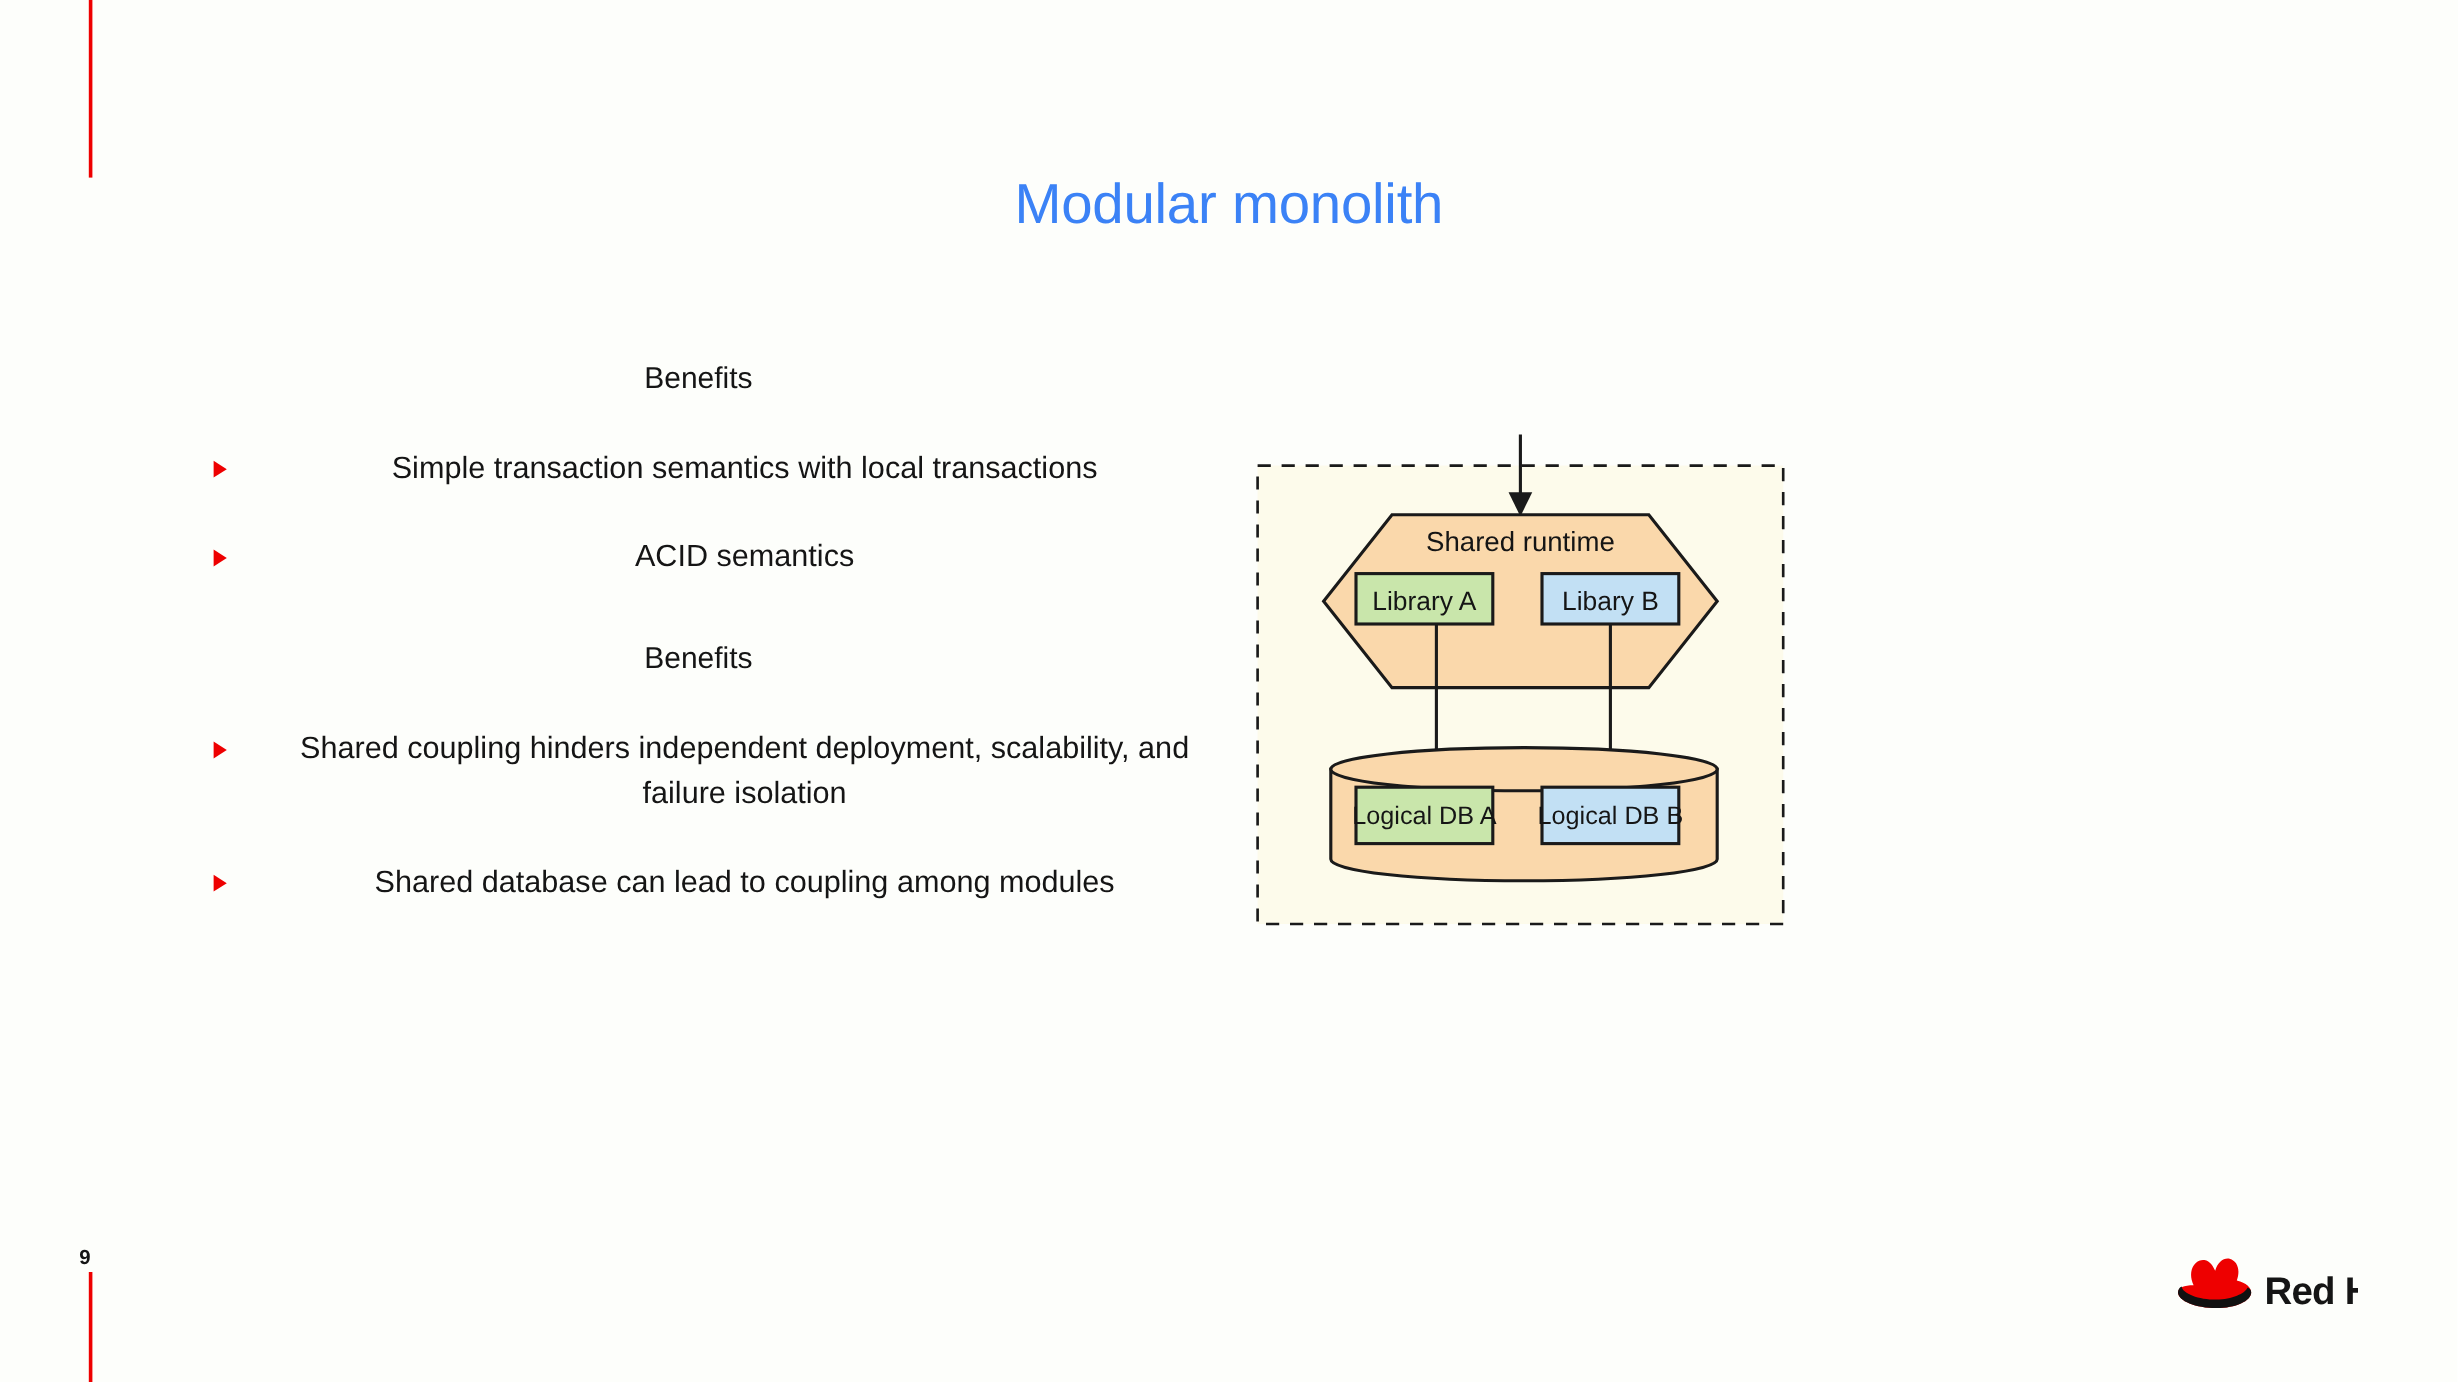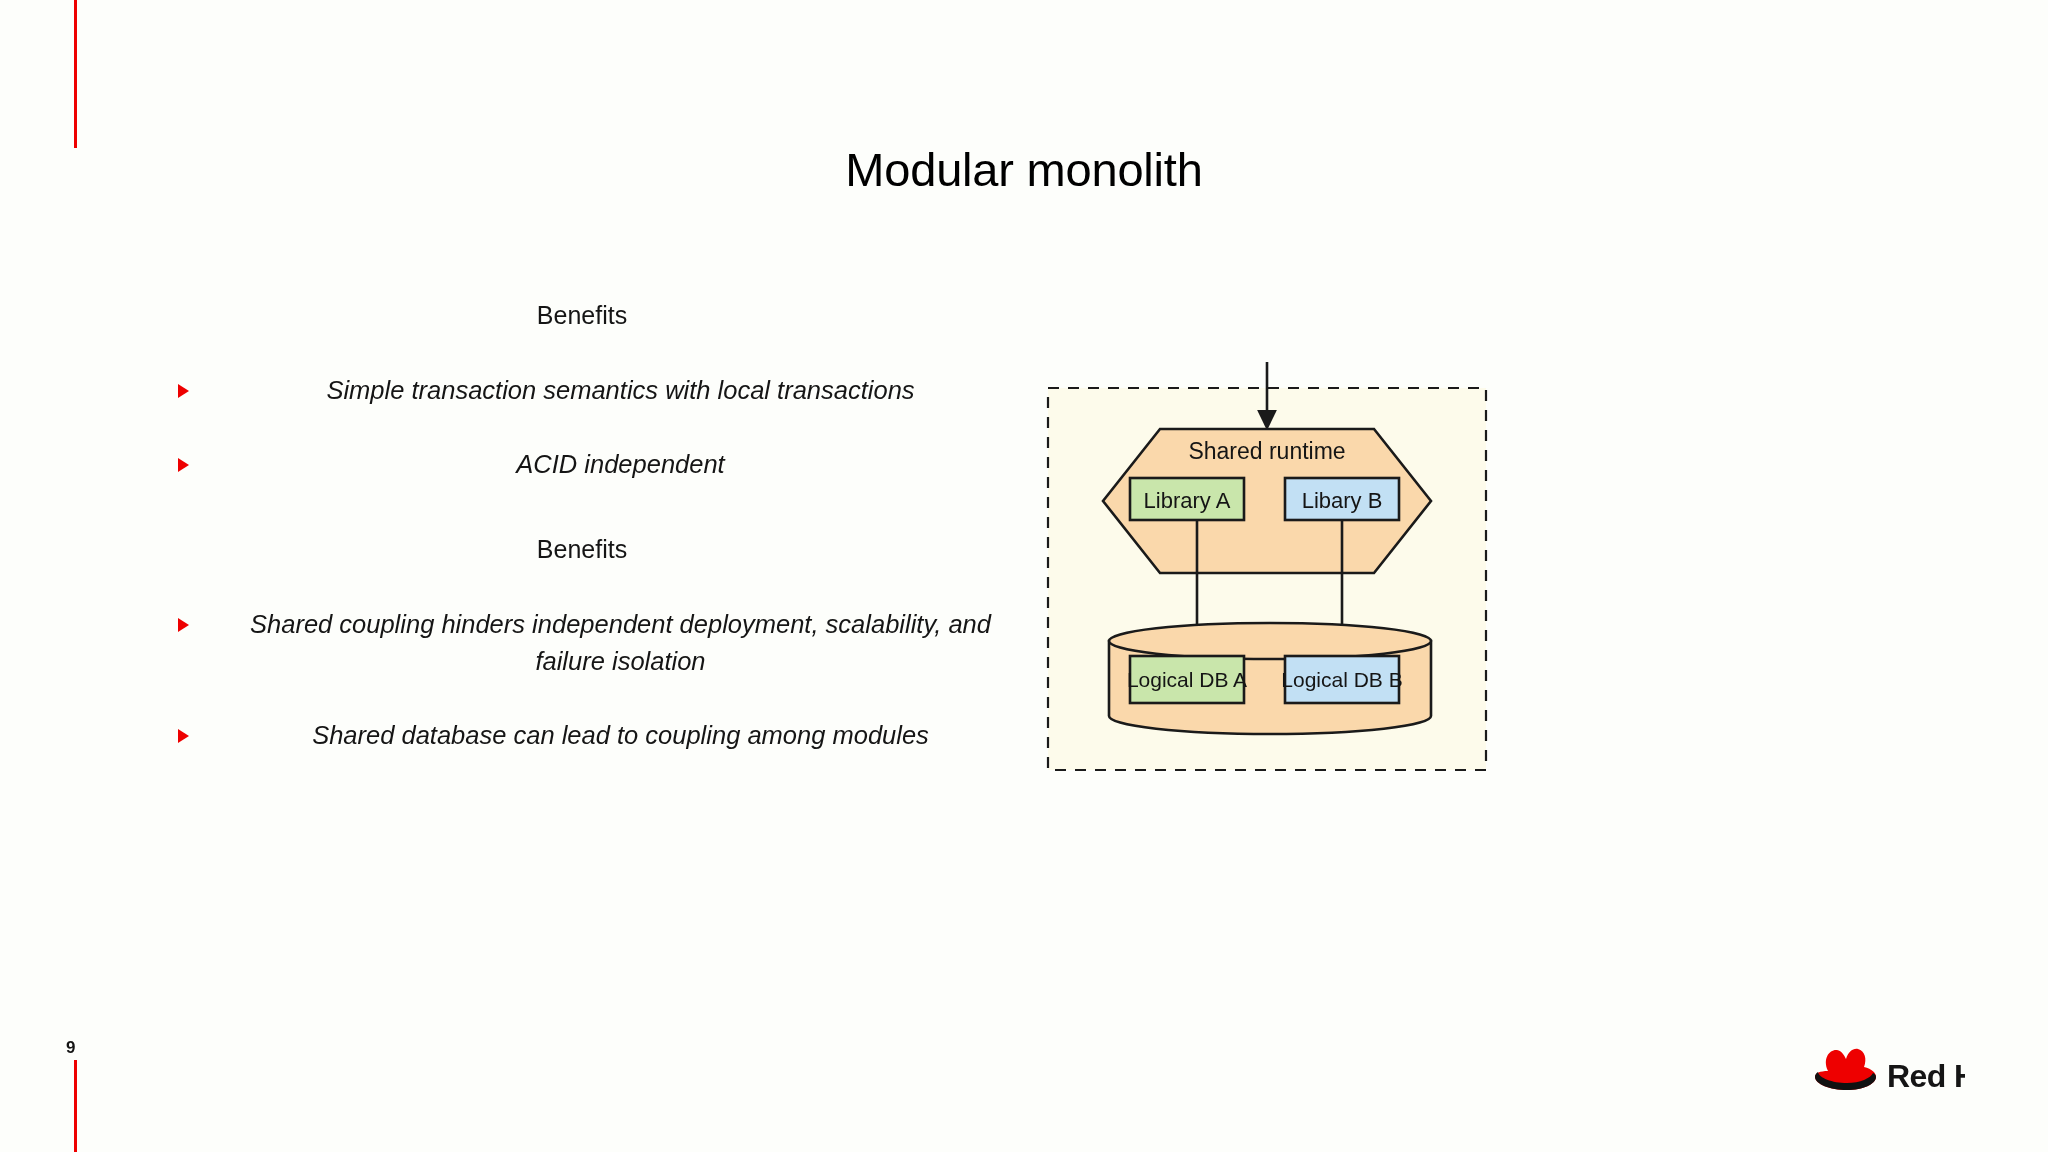--- a/index.html
+++ b/index.html
@@ -38,21 +38,21 @@
 
   
   .slide-title {
     position: absolute;
     left: 0;
     top: 142px;
     width: 2048px;
     text-align: center;
     font-size: 47px;
     font-weight: 400;
-    color: #000000;
+    color: #3b82f6;
     letter-spacing: -0.2px;
   }
 
   
   .content-col {
     position: absolute;
     left: 152px;
     top: 300px;
     width: 860px;
     text-align: center;
@@ -66,21 +66,20 @@
     margin: 0;
     padding: 0;
     list-style: none;
   }
   .bullet-item {
     position: relative;
     padding-left: 77px;
     font-size: 25.5px;
     color: #151515;
     line-height: 1.42;
-    font-style: italic;
   }
   .bullet-marker {
     position: absolute;
     left: 26px;
     top: 12px;
     width: 0;
     height: 0;
     border-left: 11px solid #ee0000;
     border-top: 7px solid transparent;
     border-bottom: 7px solid transparent;
@@ -139,21 +138,21 @@
     <div class="gap-a"></div>
 
     <ul class="bullet-list">
       <li class="bullet-item">
         <span class="bullet-marker"></span>
         <span>Simple transaction semantics with local transactions</span>
       </li>
       <div class="gap-b"></div>
       <li class="bullet-item">
         <span class="bullet-marker"></span>
-        <span>ACID independent</span>
+        <span>ACID semantics</span>
       </li>
     </ul>
 
     <div class="gap-c"></div>
 
     <div class="section-head">Benefits</div>
 
     <div class="gap-d"></div>
 
     <ul class="bullet-list">

